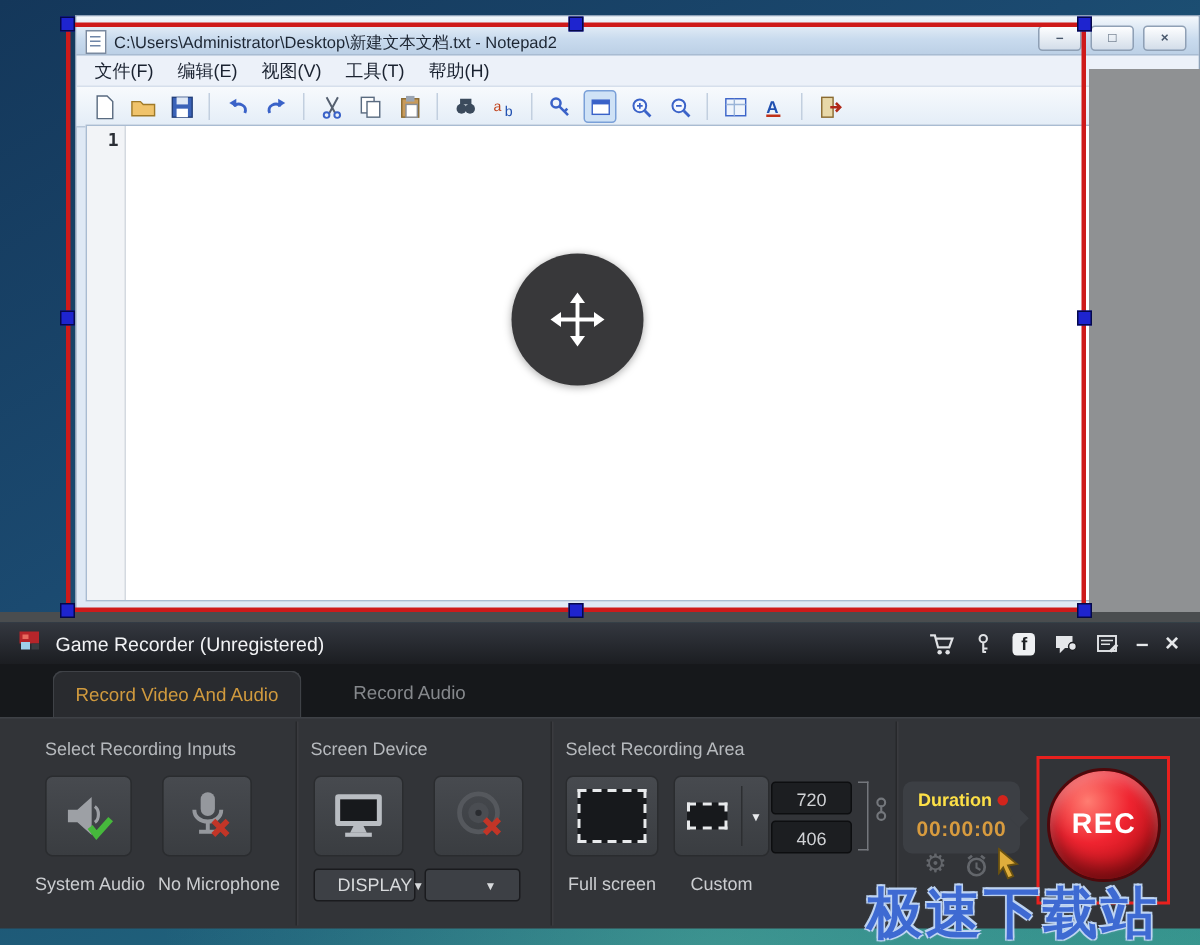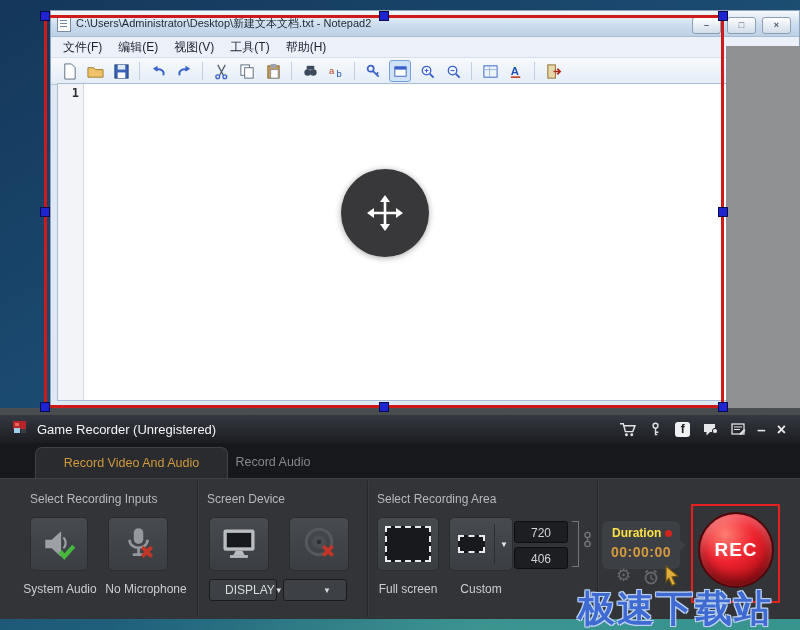--- a/index.html
+++ b/index.html
@@ -4,21 +4,21 @@
 <style>
   html,body{margin:0;padding:0;}
   body{width:800px;height:630px;overflow:hidden;font-family:"Liberation Sans","DejaVu Sans",sans-serif;}
   .stage{position:relative;width:800px;height:630px;overflow:hidden;
     background:
       radial-gradient(ellipse at 60% 104%, rgba(110,210,170,0.30), transparent 55%),
       linear-gradient(150deg,#14375a 0%,#1b4a70 38%,#20637c 68%,#2b8288 88%,#35938d 100%);}
   
   .notepad{position:absolute;left:50px;top:10px;width:750px;height:398px;
     background:#dfe9f5;border:1px solid #8fa2b8;box-sizing:border-box;}
-  .np-title{position:relative;height:25px;display:flex;align-items:center;gap:5px;padding:0 6px;
+  .np-title{position:relative;height:25px;display:flex;align-items:flex-end;gap:5px;padding:0 6px;
     background:linear-gradient(#f4f8fc,#c9dbee 60%,#bcd0e6);border-bottom:1px solid #a9bcd2;}
   .np-app-icon{width:12px;height:14px;background:#fff;border:1px solid #7a8aa0;position:relative;flex:0 0 auto;}
   .np-app-icon::after{content:"";position:absolute;left:2px;top:3px;width:7px;height:1px;background:#6f86a8;box-shadow:0 3px 0 #6f86a8,0 6px 0 #6f86a8;}
   .np-title-text{font-size:11px;color:#1d2633;white-space:nowrap;overflow:hidden;}
   .np-caps{position:absolute;right:8px;top:6px;display:flex;gap:6px;}
   .np-cap{width:27px;height:15px;border:1px solid#8fa0b5;border-radius:3px;
     background:linear-gradient(#fdfeff,#d3dde9);color:#49586c;font-size:9px;line-height:14px;text-align:center;font-weight:bold;}
   .np-menu{height:20px;display:flex;align-items:center;gap:16px;padding:0 12px;background:#ecf1f9;font-size:12px;color:#1a2230;border-bottom:1px solid #d6dfec;}
   .np-toolbar{height:26px;display:flex;align-items:center;gap:6px;padding:0 8px;
     background:linear-gradient(#f7fafd,#e4edf7);border-bottom:1px solid #b9c8da;}
@@ -46,21 +46,21 @@
     background:linear-gradient(#343840,#1b1d21);border-bottom:1px solid #0a0b0d;display:flex;align-items:center;}
   .gr-app-icon{margin-left:12px;flex:0 0 auto;}
   .gr-title{margin-left:9px;font-size:13px;font-weight:normal;color:#f2f3f5;}
   .gr-tb-icons{position:absolute;right:14px;top:0;height:28px;display:flex;align-items:center;gap:11px;}
   .gr-ti{display:flex;align-items:center;justify-content:center;width:17px;height:17px;color:#e6e8ea;}
   .fb-badge{width:15px;height:15px;background:#eef0f2;border-radius:3px;color:#1d2avert024;color:#1d2024;font-weight:bold;font-size:12px;line-height:15px;text-align:center;}
   .gr-min{font-size:15px;font-weight:bold;color:#e6e8ea;line-height:17px;}
   .gr-close{font-size:16px;font-weight:bold;color:#e6e8ea;line-height:17px;}
   .gr-tabbar{position:absolute;left:0;top:28px;width:800px;height:35px;background:#16181b;}
   .gr-tab{position:absolute;top:4px;height:31px;line-height:31px;text-align:center;font-size:12.5px;}
-  .gr-tab-active{left:35px;width:193px;background:#292b2f;border:1px solid #3f4247;border-bottom:none;border-radius:7px 7px 0 0;color:#d09a3e;box-sizing:border-box;}
+  .gr-tab-active{left:35px;width:166px;background:#292b2f;border:1px solid #3f4247;border-bottom:none;border-radius:7px 7px 0 0;color:#d09a3e;box-sizing:border-box;}
   .gr-tab-idle{left:201px;width:144px;color:#85888c;}
   .gr-content{position:absolute;left:0;top:63px;width:800px;height:140px;background:#323438;border-top:1px solid #3e4146;}
   .vsep{position:absolute;top:2px;height:136px;width:1px;background:rgba(0,0,0,0.22);box-shadow:1px 0 0 rgba(255,255,255,0.04);}
   .sec-label{position:absolute;top:13px;font-size:12px;color:#b6b9bd;white-space:nowrap;}
   .big-btn{position:absolute;top:38px;height:54px;border-radius:5px;border:1px solid #2a2c2f;
     background:linear-gradient(#474a4f,#3a3d41);display:flex;align-items:center;justify-content:center;box-sizing:border-box;}
   .mini-label{position:absolute;top:102px;height:16px;line-height:16px;font-size:12px;color:#cbcdd0;text-align:center;white-space:nowrap;}
   .dropdown{position:absolute;top:100px;height:22px;background:#3d4045;border:1px solid #1a1b1e;border-radius:3px;
     display:flex;align-items:center;justify-content:space-between;padding:0 15px;box-sizing:border-box;color:#d8dadc;font-size:12px;}
   .dd-arrow{font-size:8px;color:#d8dadc;}

